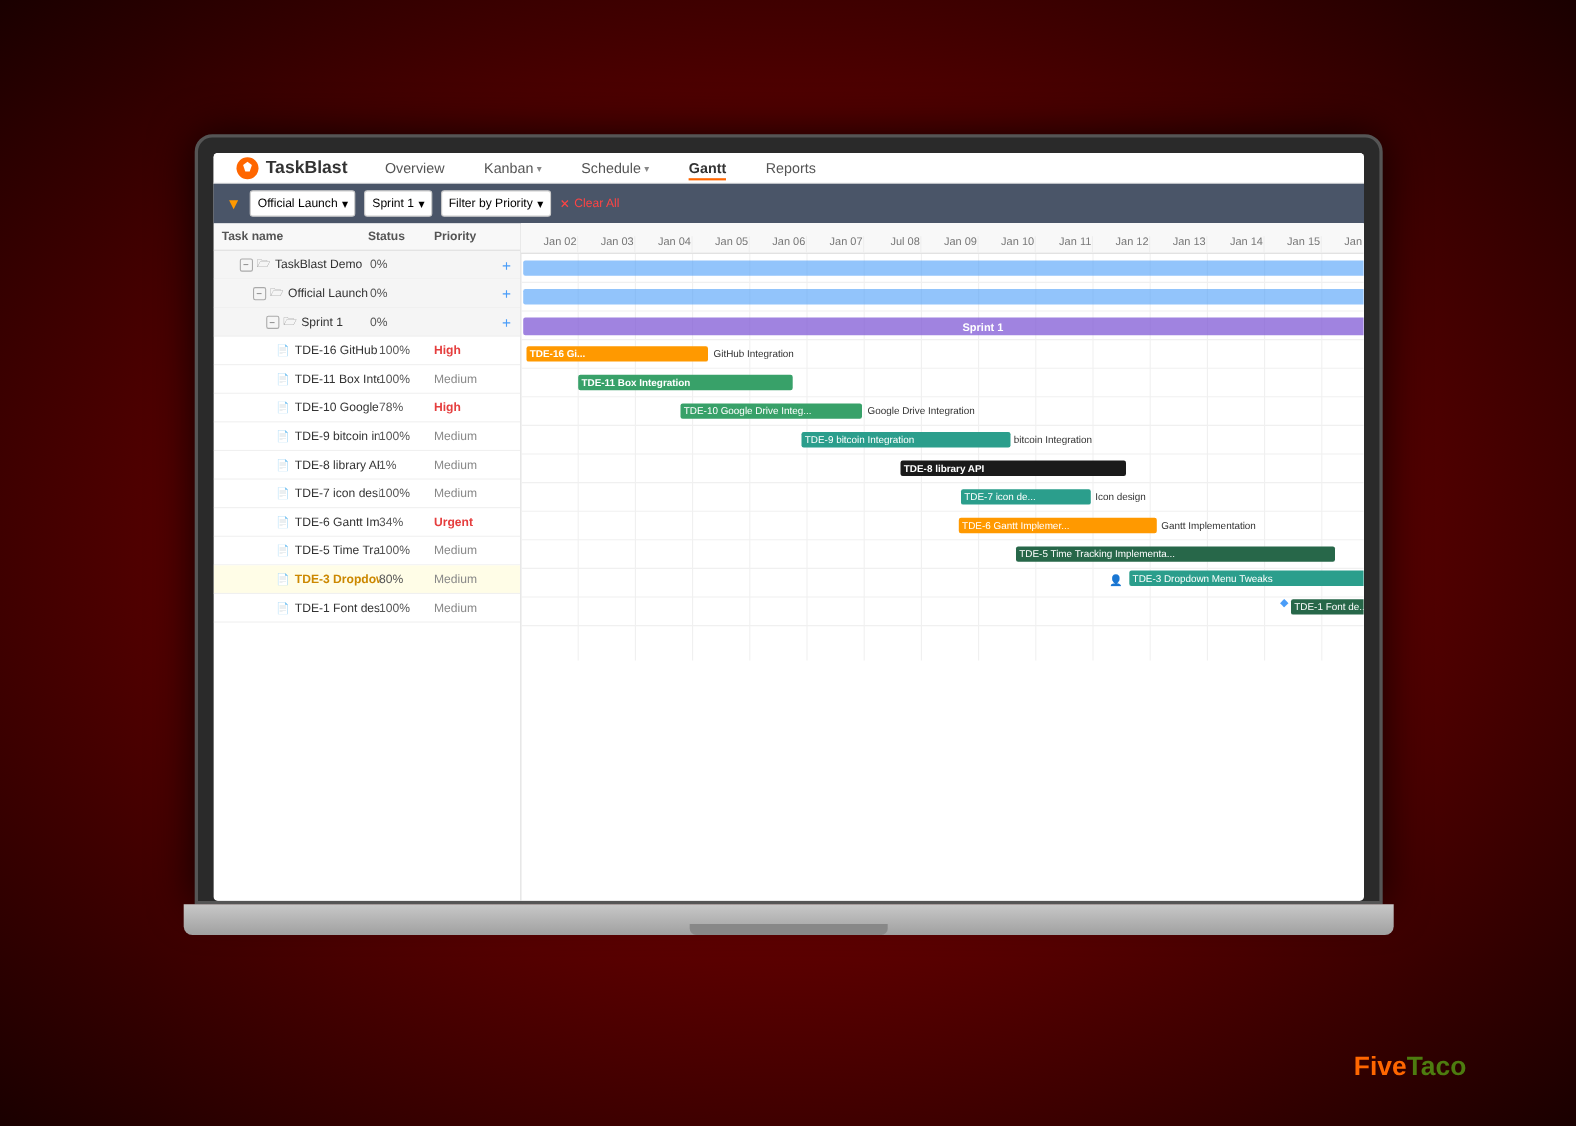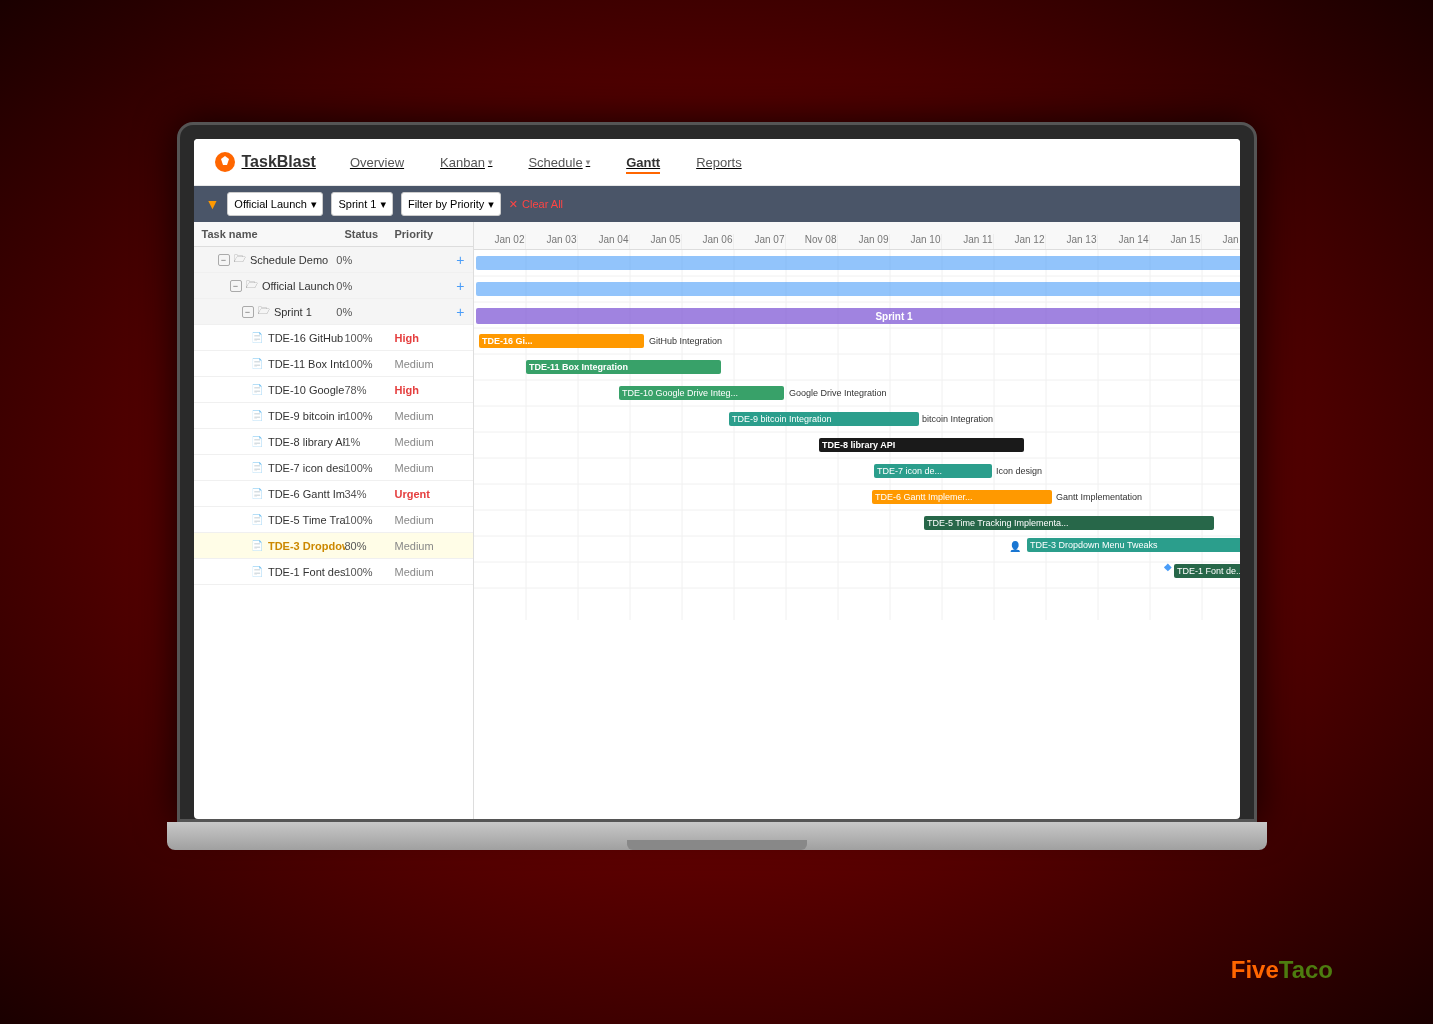--- a/index.html
+++ b/index.html
@@ -69,25 +69,24 @@
       display: flex;
       flex-direction: column;
       font-size: 12px;
     }
 
     
     .navbar {
       display: flex;
       align-items: center;
       padding: 0 20px;
-      height: 47px;
+      height: 28px;
       border-bottom: 1px solid #e8e8e8;
       background: #fff;
       gap: 24px;
-      text-decoration: underline;
     }
 
     .logo-area {
       display: flex;
       align-items: center;
       gap: 6px;
       margin-right: 10px;
     }
 
     .logo-icon {
@@ -196,21 +195,21 @@
     }
 
     .task-header {
       display: flex;
       background: #f8f8f8;
       border-bottom: 1px solid #ddd;
       padding: 6px 8px;
       font-size: 11px;
       font-weight: 600;
       color: #555;
-      gap: 0;
+      gap: 10px;
     }
 
     .task-header .col-name { flex: 1; }
     .task-header .col-status { width: 50px; }
     .task-header .col-priority { width: 70px; }
 
     .task-list {
       flex: 1;
       overflow-y: auto;
     }
@@ -379,21 +378,21 @@
               <span class="col-name">Task name</span>
               <span class="col-status">Status</span>
               <span class="col-priority">Priority</span>
             </div>
             <div class="task-list">
 
               <div class="task-row group-row">
                 <div class="col-name indent-1">
                   <span class="expand-btn">−</span>
                   <span class="row-icon">🗁</span>
-                  <span>Schedule Demo</span>
+                  <span>TaskBlast Demo</span>
                 </div>
                 <span class="col-status">0%</span>
                 <span class="col-priority"></span>
                 <span class="add-btn">+</span>
               </div>
 
               <div class="task-row group-row">
                 <div class="col-name indent-2">
                   <span class="expand-btn">−</span>
                   <span class="row-icon">🗁</span>
@@ -510,21 +509,21 @@
 
           <div class="gantt-pane">
 
             <div class="gantt-header">
               <div class="date-col">Jan 02</div>
               <div class="date-col">Jan 03</div>
               <div class="date-col">Jan 04</div>
               <div class="date-col">Jan 05</div>
               <div class="date-col">Jan 06</div>
               <div class="date-col">Jan 07</div>
-              <div class="date-col">Nov 08</div>
+              <div class="date-col">Jul 08</div>
               <div class="date-col">Jan 09</div>
               <div class="date-col">Jan 10</div>
               <div class="date-col">Jan 11</div>
               <div class="date-col">Jan 12</div>
               <div class="date-col">Jan 13</div>
               <div class="date-col">Jan 14</div>
               <div class="date-col">Jan 15</div>
               <div class="date-col">Jan 16</div>
 
             </div>

